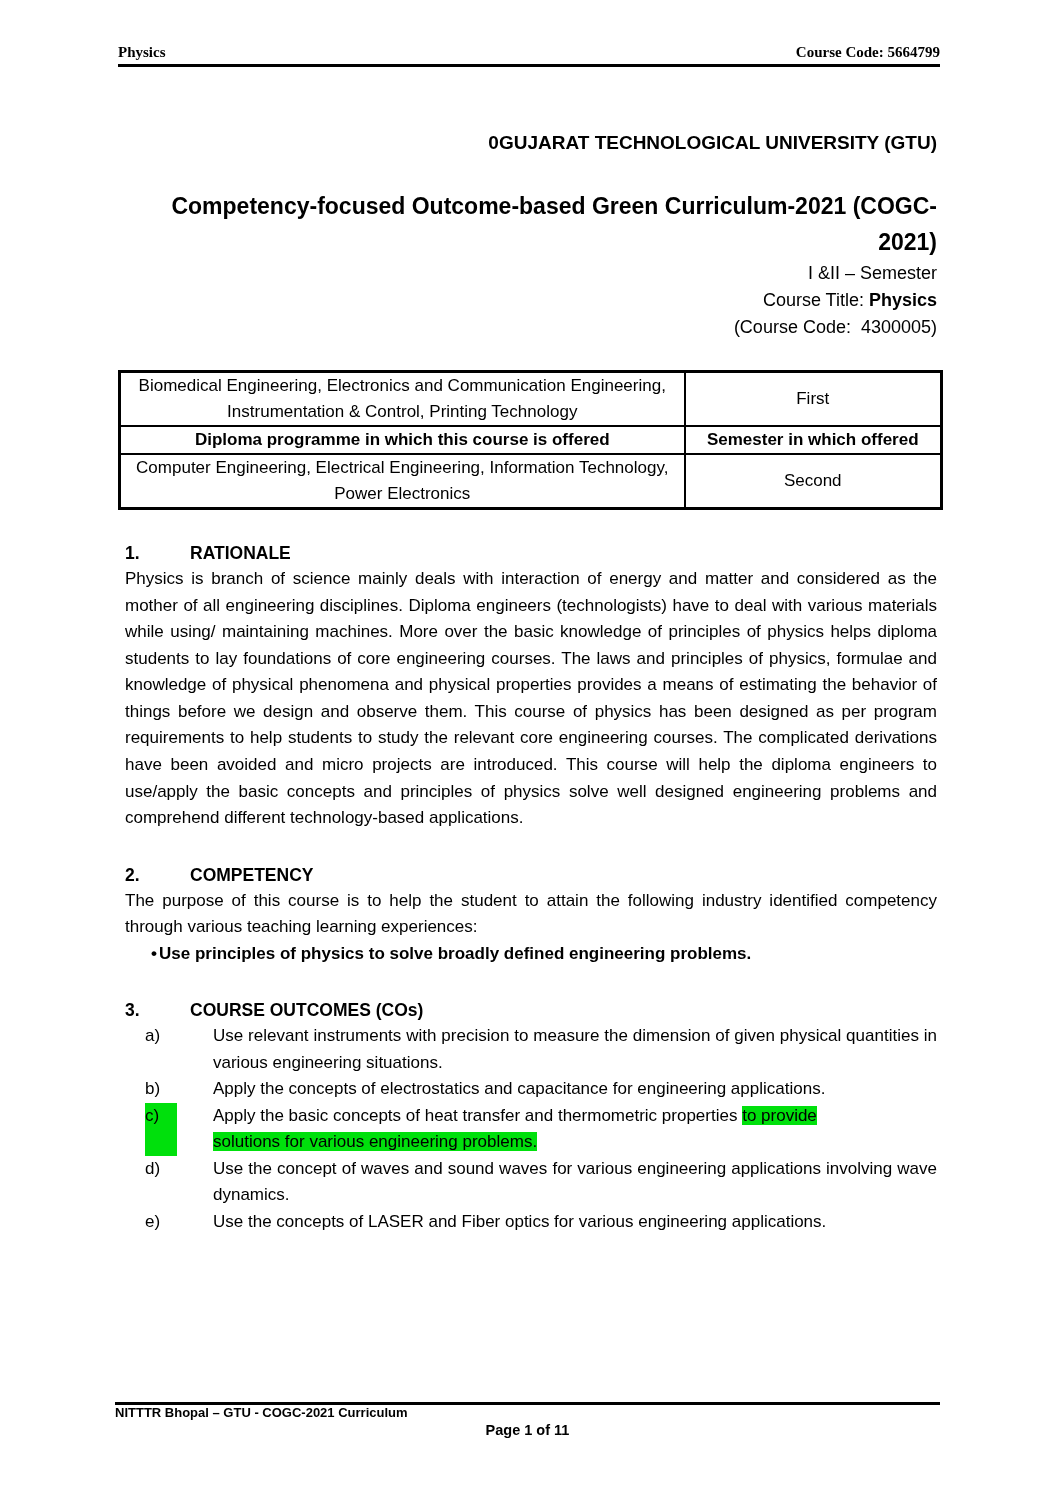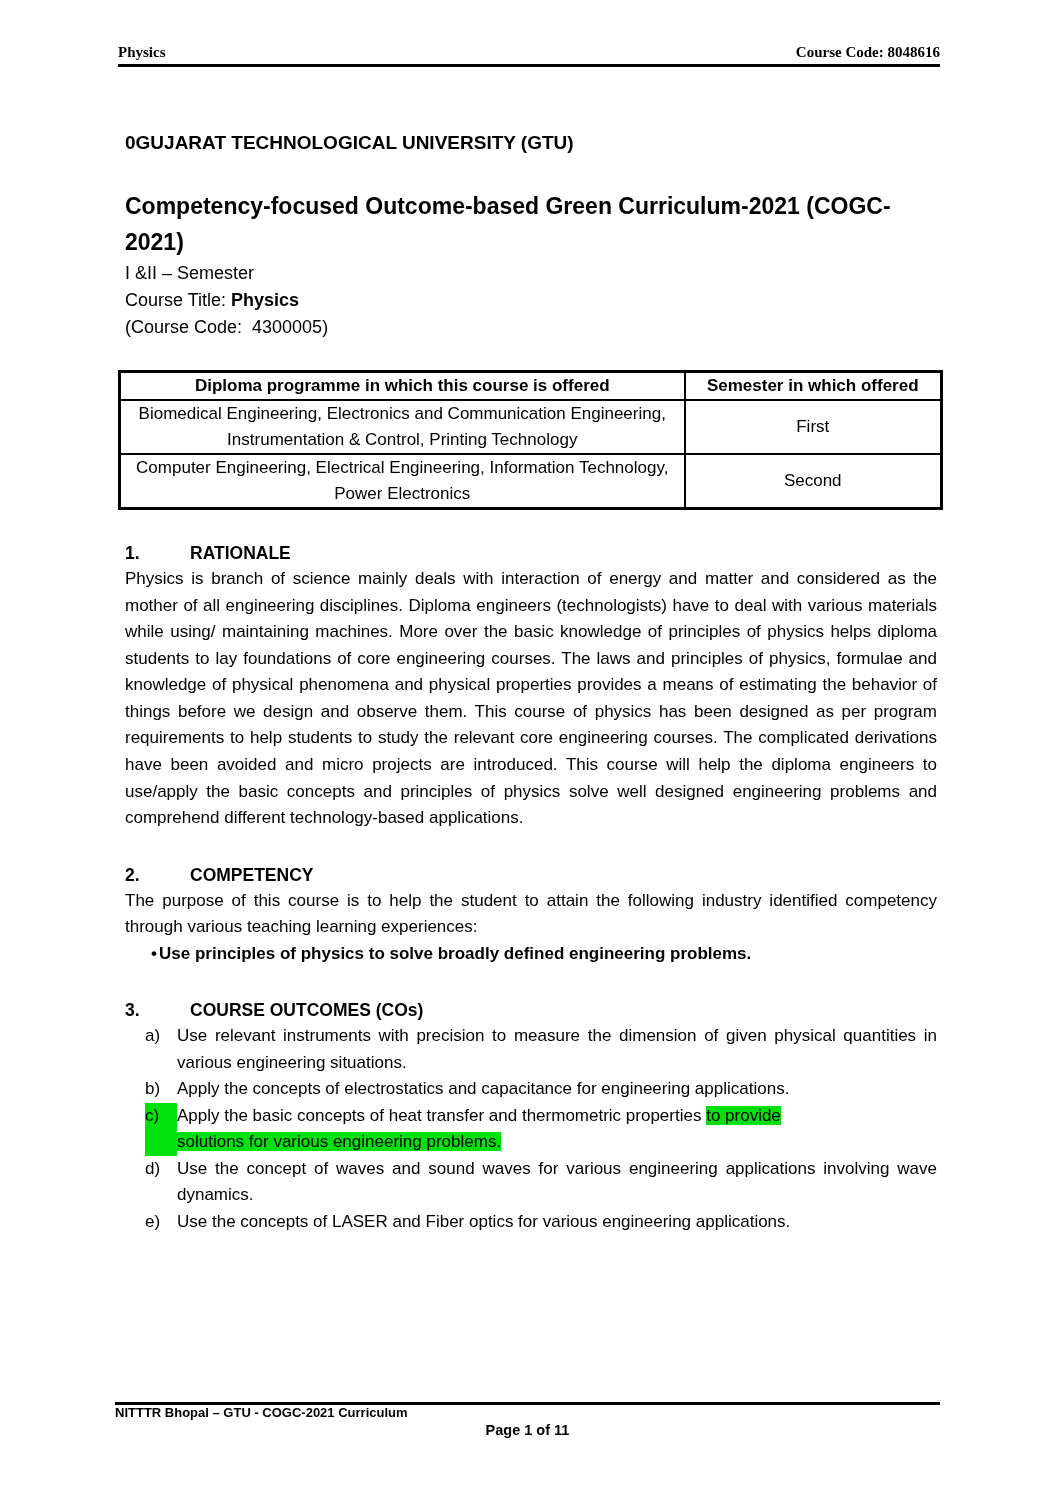--- a/index.html
+++ b/index.html
@@ -20,21 +20,21 @@
     font-weight: bold; font-size: 15px;
     border-bottom: 3px solid #000; padding-bottom: 3px;
   }
 
   
   .content {
     position: absolute; top: 128px; left: 125px; width: 812px;
     font-size: 17px; line-height: 1.56;
   }
 
-  .title-block { text-align: left; }
+  .title-block { text-align: right; }
   .doc-title    { font-size: 19px; font-weight: bold; margin-bottom: 31px; }
   .doc-subtitle { font-size: 23px; font-weight: bold; }
   .title-line   { font-size: 18px; line-height: 27px; }
   .pre { white-space: pre-wrap; }
   .bold { font-weight: bold; }
 
   
   .offer-table {
     border-collapse: collapse; table-layout: fixed;
     width: 822px; margin: 29px 0 0 -7px;
@@ -54,38 +54,38 @@
   .section-heading { display: flex; font-weight: bold; font-size: 17.5px; line-height: 26px; }
   .section-number  { width: 65px; flex-shrink: 0; }
   .section-body    { text-align: justify; }
 
   .bullet-row { display: flex; font-weight: bold; }
   .bullet-dot { width: 34px; padding-left: 26px; flex-shrink: 0; }
 
   .co-list { }
   .co-item { display: flex; }
   .co-marker { width: 32px; margin-left: 20px; flex-shrink: 0; }
-  .co-text { flex: 1; text-align: justify; }
+  .co-text { flex: 1; text-align: justify; margin-left: 36px; }
 
   .hl { background: #00e00c; }
 
   
   .page-footer {
     position: absolute; top: 1402px; left: 115px; width: 825px;
     border-top: 3px solid #000; font-weight: bold;
   }
   .footer-left { font-size: 13px; }
   .footer-page { text-align: center; font-size: 14.5px; margin-top: 2px; }
 </style>
 </head>
 <body>
 
 <div class="page-header">
   <span>Physics</span>
-  <span>Course Code: 8048616</span>
+  <span>Course Code: 5664799</span>
 </div>
 
 <div class="content">
 
   <div class="title-block">
     <div class="doc-title">0GUJARAT TECHNOLOGICAL UNIVERSITY (GTU)</div>
     <div class="doc-subtitle">Competency-focused Outcome-based Green Curriculum-2021 (COGC-2021)</div>
     <div class="title-line">I &amp;II – Semester</div>
     <div class="title-line">
       <span>Course Title:</span>
@@ -94,26 +94,26 @@
     <div class="title-line pre">(Course Code:  4300005)</div>
   </div>
 
   <table class="offer-table">
     <colgroup>
         <col class="col-prog">
         <col class="col-sem">
       </colgroup>
     <tbody>
         <tr>
+      <td>Biomedical Engineering, Electronics and Communication Engineering, Instrumentation &amp; Control, Printing Technology</td>
+      <td>First</td>
+    </tr>
+    <tr>
       <th>Diploma programme in which this course is offered</th>
       <th>Semester in which offered</th>
-    </tr>
-    <tr>
-      <td>Biomedical Engineering, Electronics and Communication Engineering, Instrumentation &amp; Control, Printing Technology</td>
-      <td>First</td>
     </tr>
     <tr>
       <td>Computer Engineering, Electrical Engineering, Information Technology, Power Electronics</td>
       <td>Second</td>
     </tr>
   </tbody>
     </table>
 
   <div class="section">
     <div class="section-heading">

